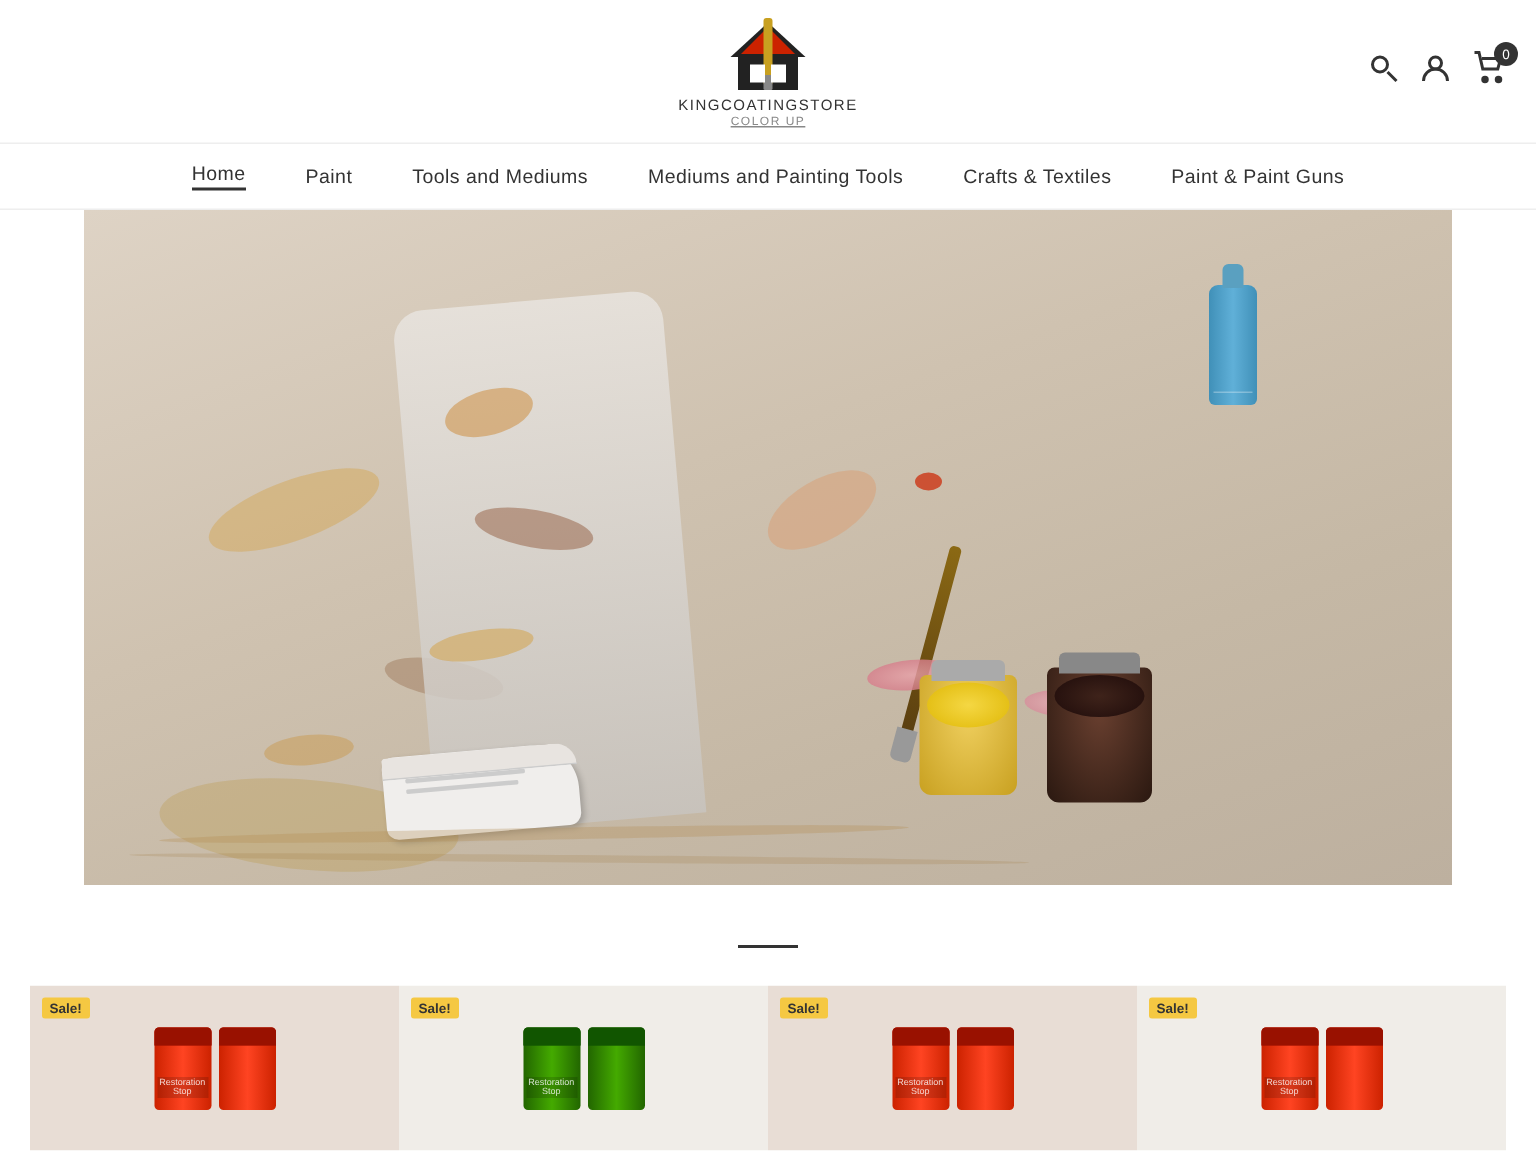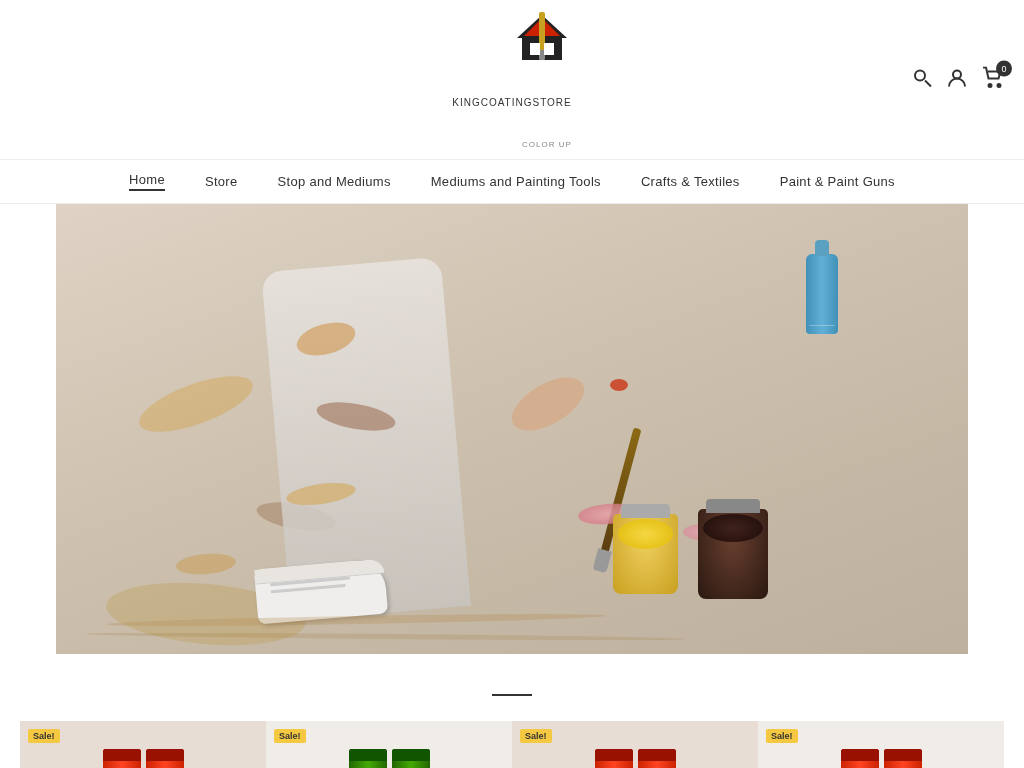--- a/index.html
+++ b/index.html
@@ -11,22 +11,21 @@
       align-items: center;
       justify-content: center;
       padding: 10px 20px;
       position: relative;
       border-bottom: 1px solid #eee;
       background: #fff;
     }
     .logo-area {
       display: flex;
       flex-direction: column;
-      align-items: flex-end;
-      gap: 32px;
+      align-items: center;
     }
     .logo-icon {
       width: 60px;
       height: 55px;
     }
     .logo-text {
       font-size: 10px;
       letter-spacing: 1px;
       color: #333;
       text-transform: uppercase;
@@ -210,21 +209,21 @@
 
       <polygon points="12,26 30,8 48,26" fill="#cc2200"></polygon>
 
       <rect x="27" y="2" width="6" height="45" rx="2" fill="#c8a020"></rect>
       <rect x="27" y="40" width="6" height="10" rx="1" fill="#888"></rect>
 
       <rect x="18" y="33" width="10" height="12" fill="white"></rect>
       <rect x="32" y="33" width="10" height="12" fill="white"></rect>
     </svg>
     <span class="logo-text">KINGCOATINGSTORE</span>
-    <span class="logo-text" style="font-size:8px; color:#888;">COLOR UP</span>
+    <span class="logo-text" style="font-size:8px; color:#888;text-decoration:underline;">COLOR UP</span>
   </div>
 
   <div class="header-icons">
     <span class="header-icon">
       <svg width="20" height="20" viewBox="0 0 20 20" fill="none" stroke="#333" stroke-width="2">
         <circle cx="8" cy="8" r="5"></circle>
         <line x1="13" y1="13" x2="19" y2="19"></line>
       </svg>
     </span>
     <span class="header-icon">
@@ -239,22 +238,22 @@
         <circle cx="17" cy="19" r="1.5" fill="#333"></circle>
         <path d="M1 1h3l2.5 11h10l2-7H6"></path>
       </svg>
       <span class="cart-badge">0</span>
     </span>
   </div>
 </header>
 
 <nav class="nav">
   <a class="nav-item active">Home</a>
-  <a class="nav-item">Store</a>
-  <a class="nav-item">Stop and Mediums</a>
+  <a class="nav-item">Paint</a>
+  <a class="nav-item">Tools and Mediums</a>
   <a class="nav-item">Mediums and Painting Tools</a>
   <a class="nav-item">Crafts &amp; Textiles</a>
   <a class="nav-item">Paint &amp; Paint Guns</a>
 </nav>
 
 <div style="padding: 0 28px;">
   <div class="hero">
     <div class="painter-scene">
 
       <div style="position:absolute;inset:0;background:linear-gradient(160deg, #ded3c5 0%, #cfc2b0 40%, #c5b8a5 70%, #bdb09f 100%);"></div>

